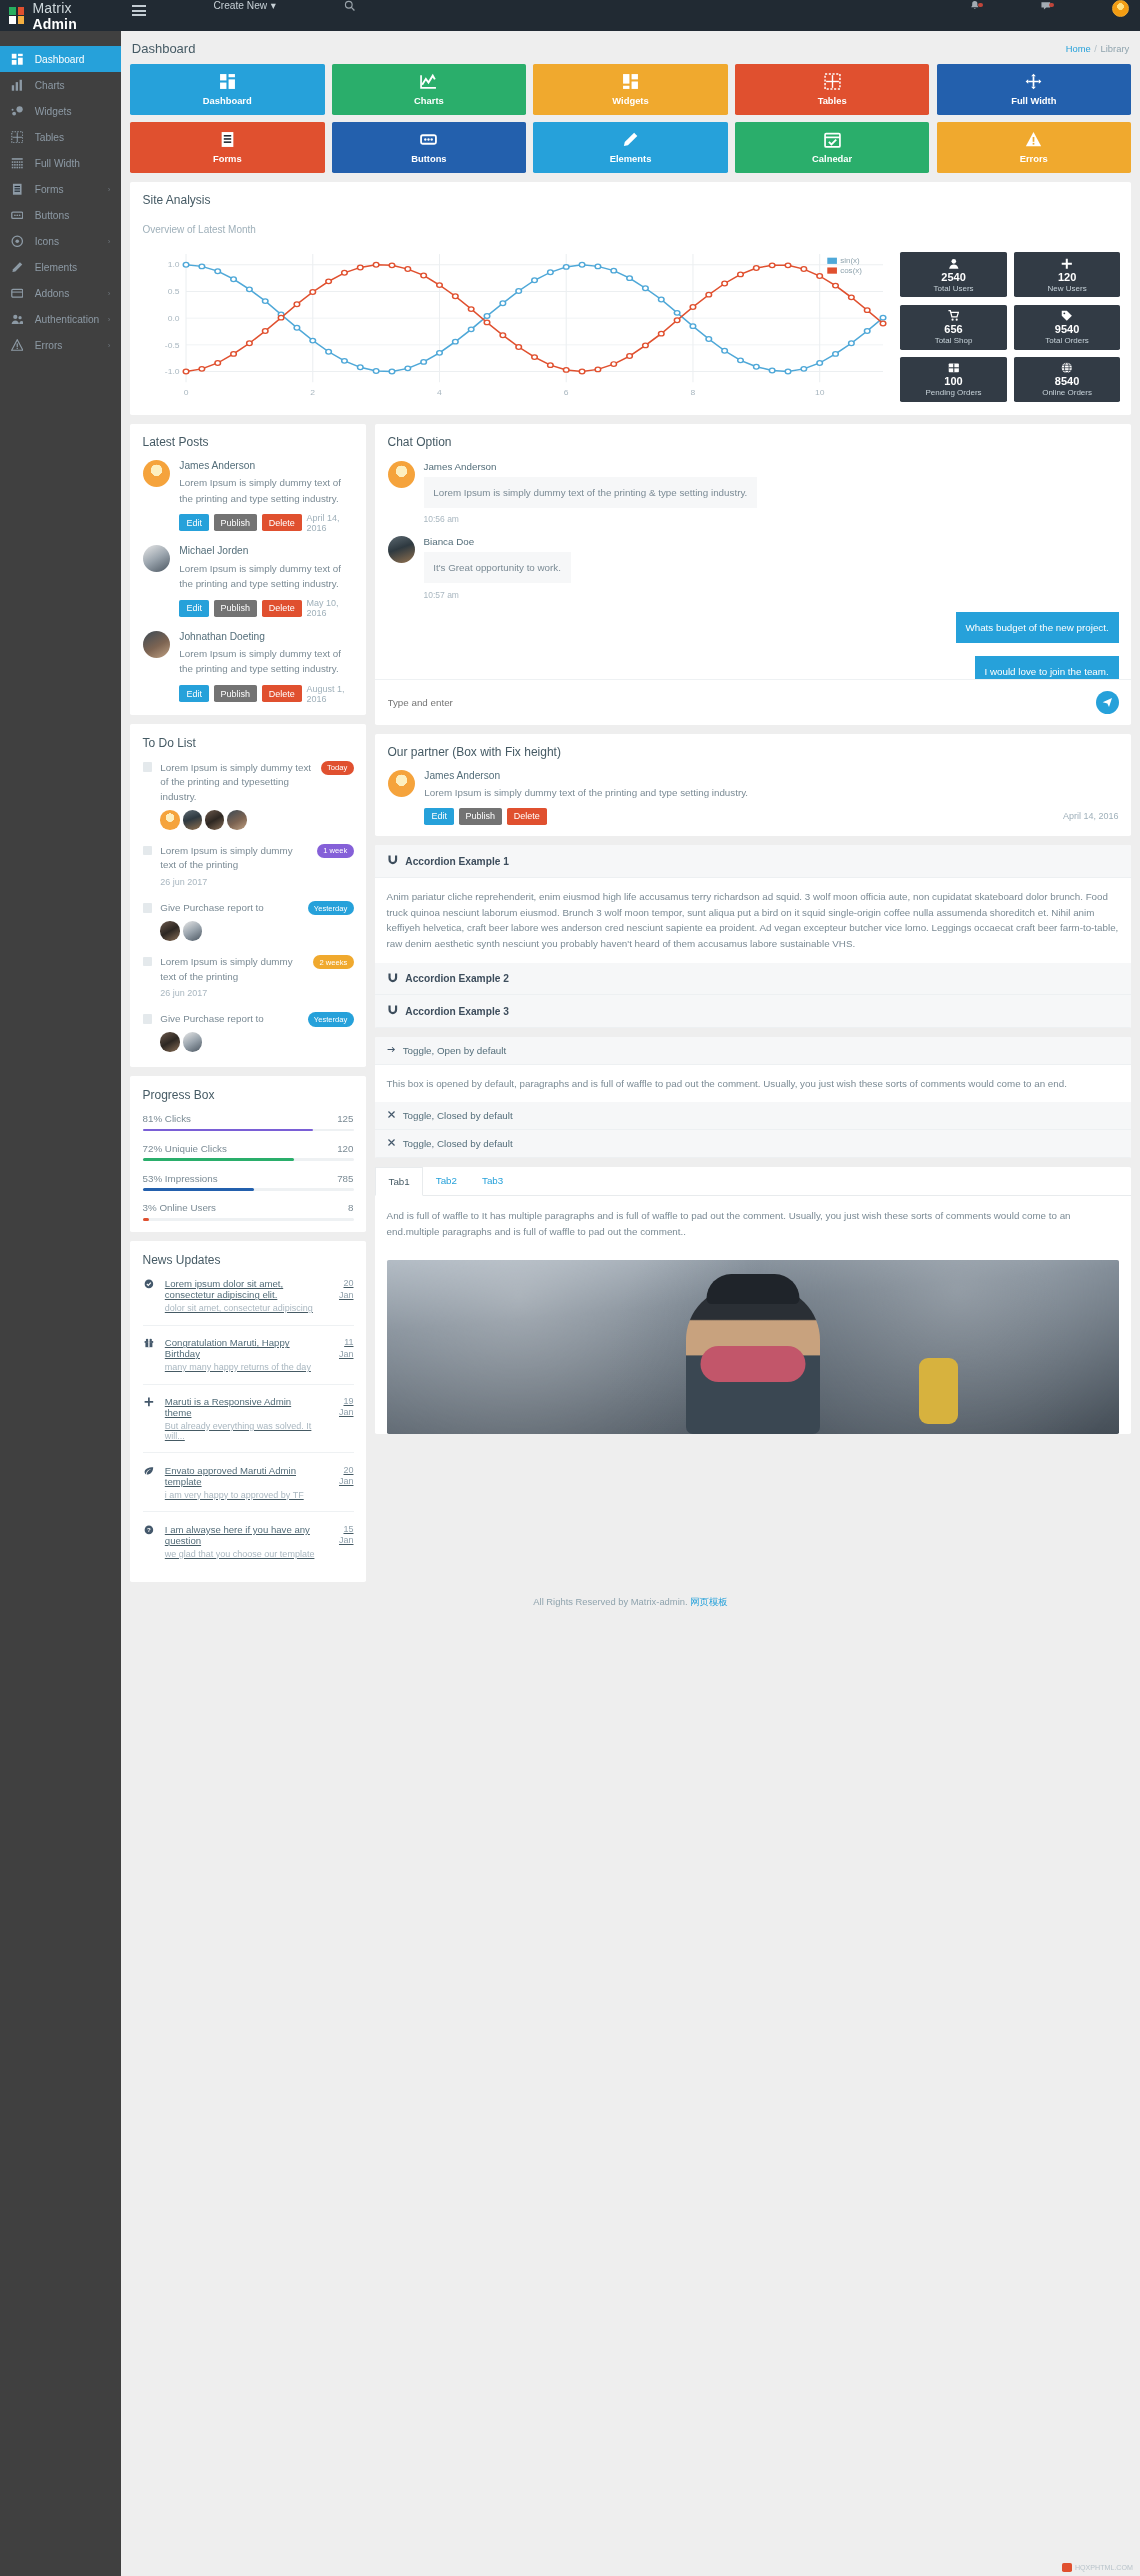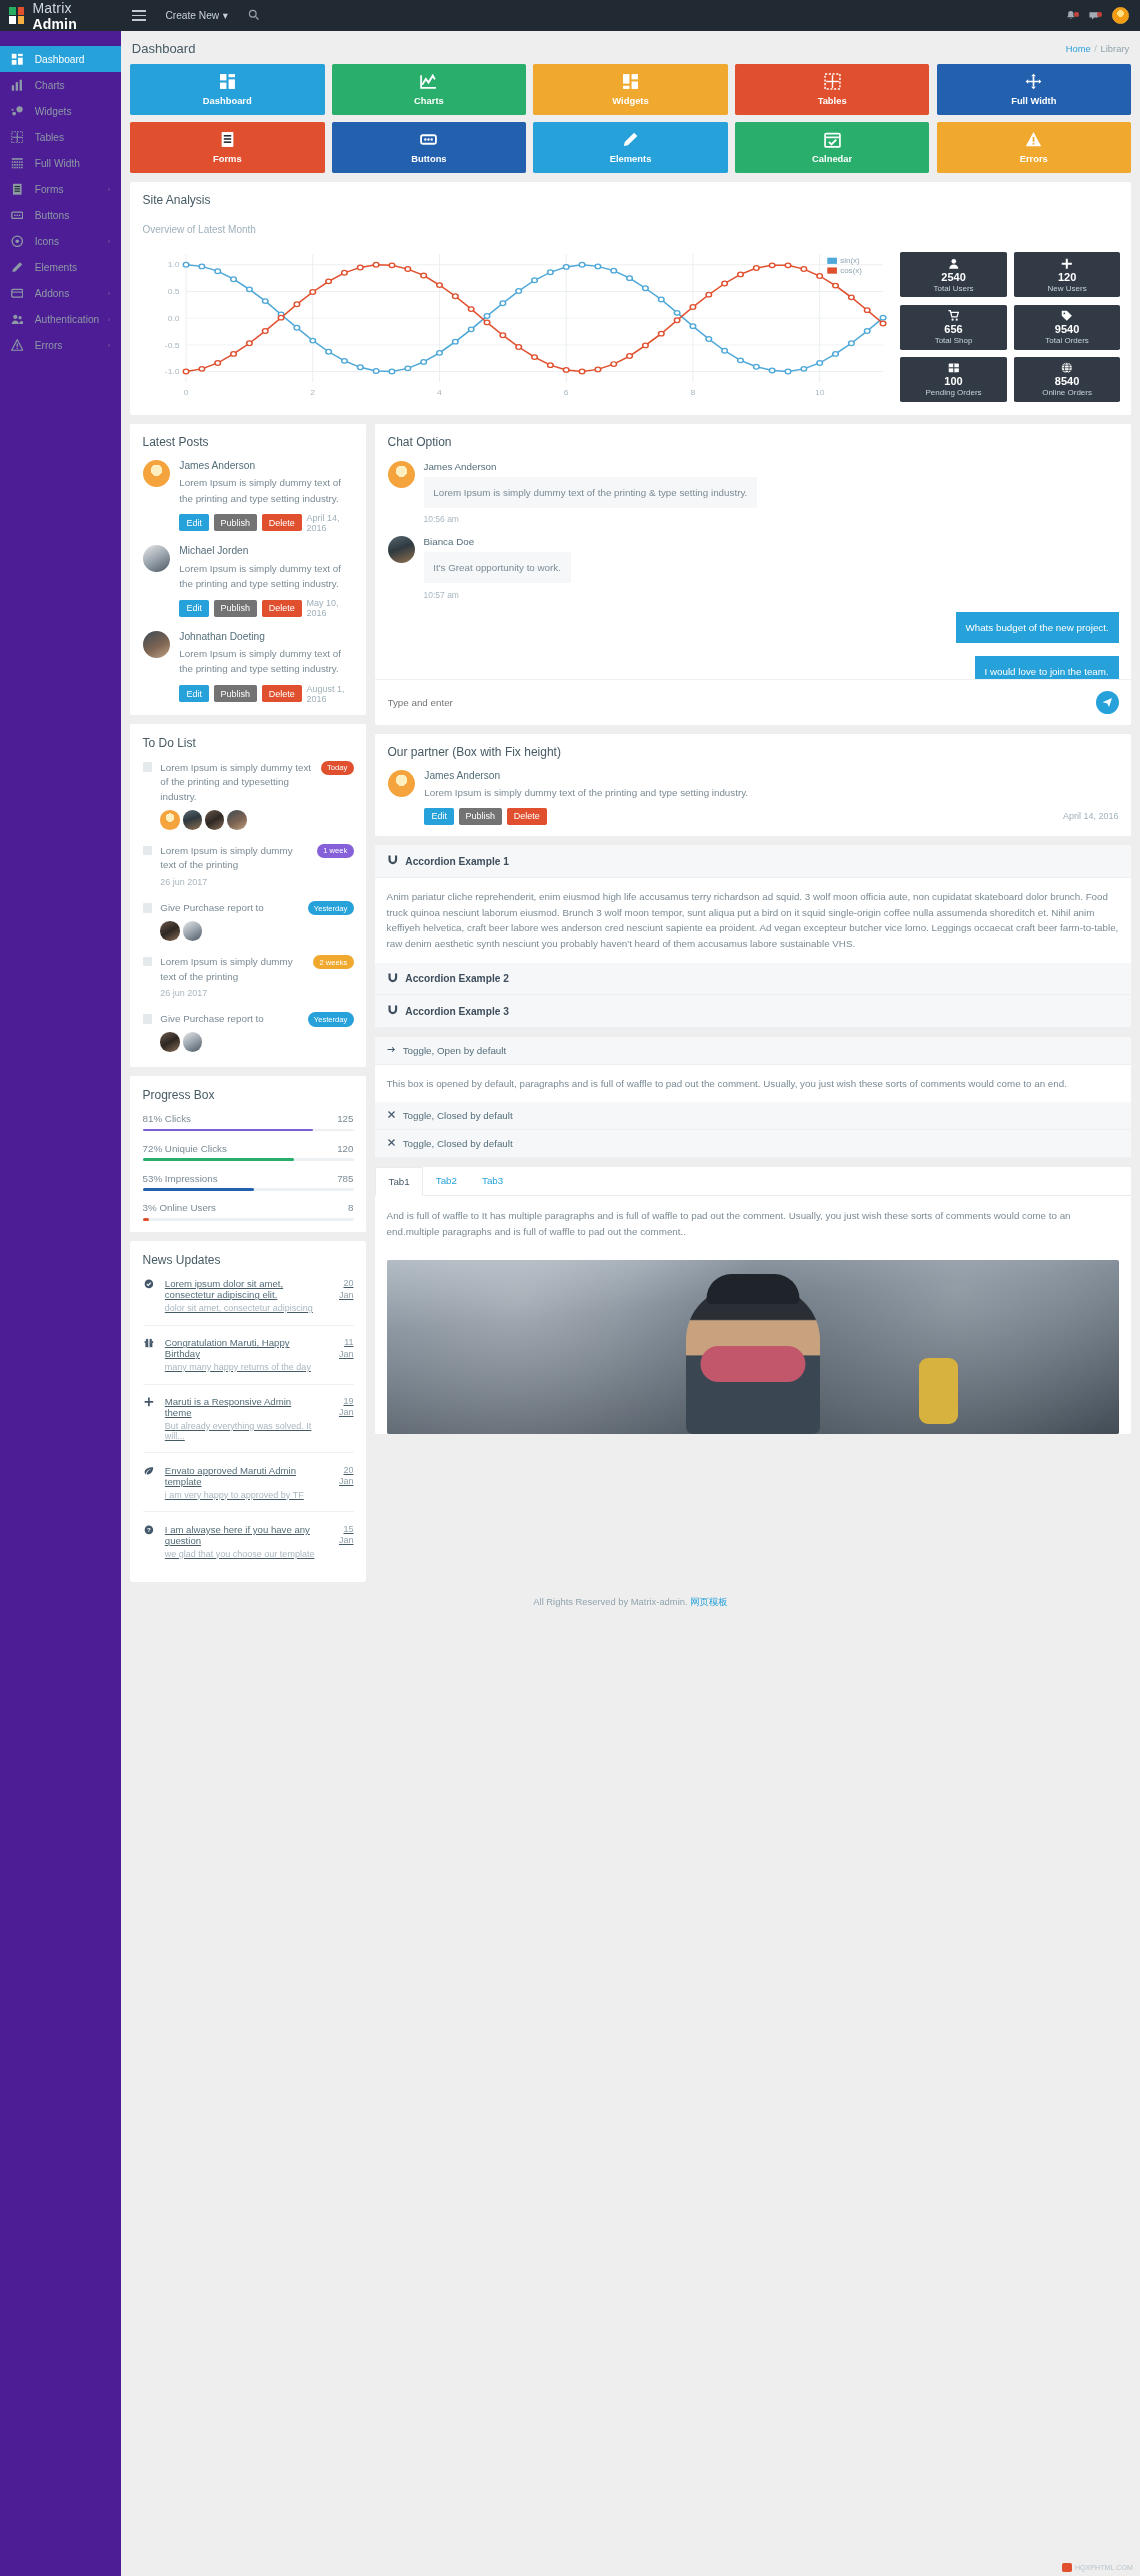--- a/index.html
+++ b/index.html
@@ -7,21 +7,21 @@
     font-family: "Liberation Sans", sans-serif;
     background: #eeeeee;
     width: 1140px;
     color: #455a64;
     font-size: 11.6px;
     -webkit-font-smoothing: antialiased;
   }
   .app { display: flex; width: 1140px; min-height: 2576px; position: relative; }
 
   
-  .sidebar { width: 121px; background: #4c1d95; flex: 0 0 121px; }
+  .sidebar { width: 121px; background: #404040; flex: 0 0 121px; }
   .brand {
     height: 31px; display: flex; align-items: center; padding: 0 9px;
     background: #212a33;
   }
   .logo-sq { width: 17px; height: 17px; display: grid;
     grid-template-columns: 1fr 1fr; grid-template-rows: 1fr 1fr; gap: 1.8px; }
   .logo-sq i { display: block; }
   .logo-sq i:nth-child(1){background:#27ae60}
   .logo-sq i:nth-child(2){background:#e0502f}
   .logo-sq i:nth-child(3){background:#ffffff}
@@ -37,22 +37,22 @@
   .nav-item.active { background: #26a1da; color: #fff; }
   .nav-ico { width: 16px; height: 12.5px; margin-right: 8px; flex:0 0 16px;
              display:flex; align-items:center; justify-content:flex-start;}
   .nav-ico svg { display:block; }
   .nav-label { flex: 1; }
   .nav-caret { font-size: 8px; opacity: .55; }
 
   
   .main { flex: 1; min-width: 0; display: flex; flex-direction: column; }
   .topbar {
-    height: 31px; background: #212a33; display: flex; align-items: center;
-    padding: 0 10.7px 0 7.1px; color: #b0bec5;
+    height: 31px; background: #212a33; display: flex; align-items: flex-start;
+    padding: 0 10.7px 0 7.1px; color: #b0bec5; gap: 48px;
   }
   .hamb { width: 23px; display:flex; flex-direction: column; gap:2.7px; padding: 5.3px 3.6px; cursor:pointer;}
   .hamb i { display:block; height: 1.8px; background: #c3ccd3; width: 14.3px; }
   .create-new { margin-left: 14.3px; font-size: 10.2px; color: #c7d0d6; display:flex; gap:3.6px; align-items:center; cursor:pointer;}
   .tb-search { margin-left: 19.6px; cursor:pointer; opacity:.75;}
   .tb-spacer { flex: 1; }
   .tb-ico { width: 23px; display:flex; align-items:center; justify-content:center; cursor:pointer; opacity:.8;}
   .tb-ico.badge { position: relative; }
   .tb-ico.badge::after{
     content:""; position:absolute; top:2.7px; right:3.6px; width:4.5px; height:4.5px;

